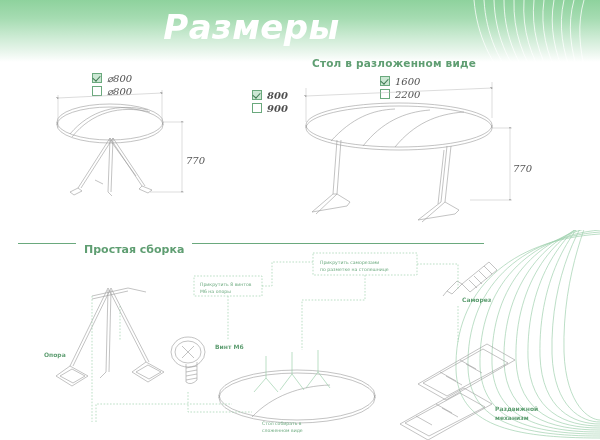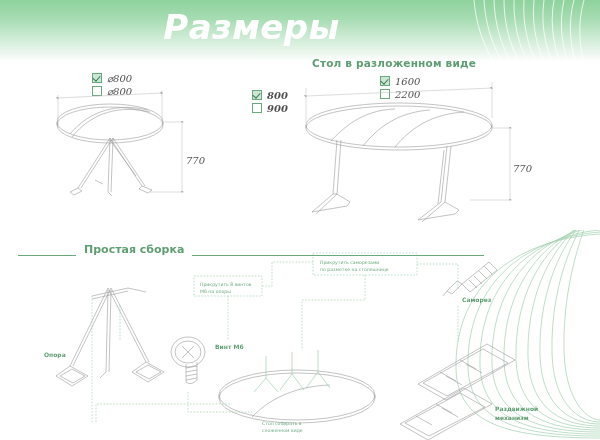--- a/index.html
+++ b/index.html
@@ -114,21 +114,21 @@
   }
   #dim-h-left { left: 186px; top: 155px; }
   #dim-h-right { left: 513px; top: 163px; }
 
   
   .divider {
     position: absolute;
     left: 18px; top: 243px;
     width: 466px;
     display: flex;
-    align-items: flex-end;
+    align-items: flex-start;
   }
   .divider .rule {
     height: 1px;
     background: #6aa97d;
     flex: 1;
   }
   .divider .rule.short { flex: 0 0 58px; }
   .divider-label {
     color: #5f9e72;
     font-size: 11px;

